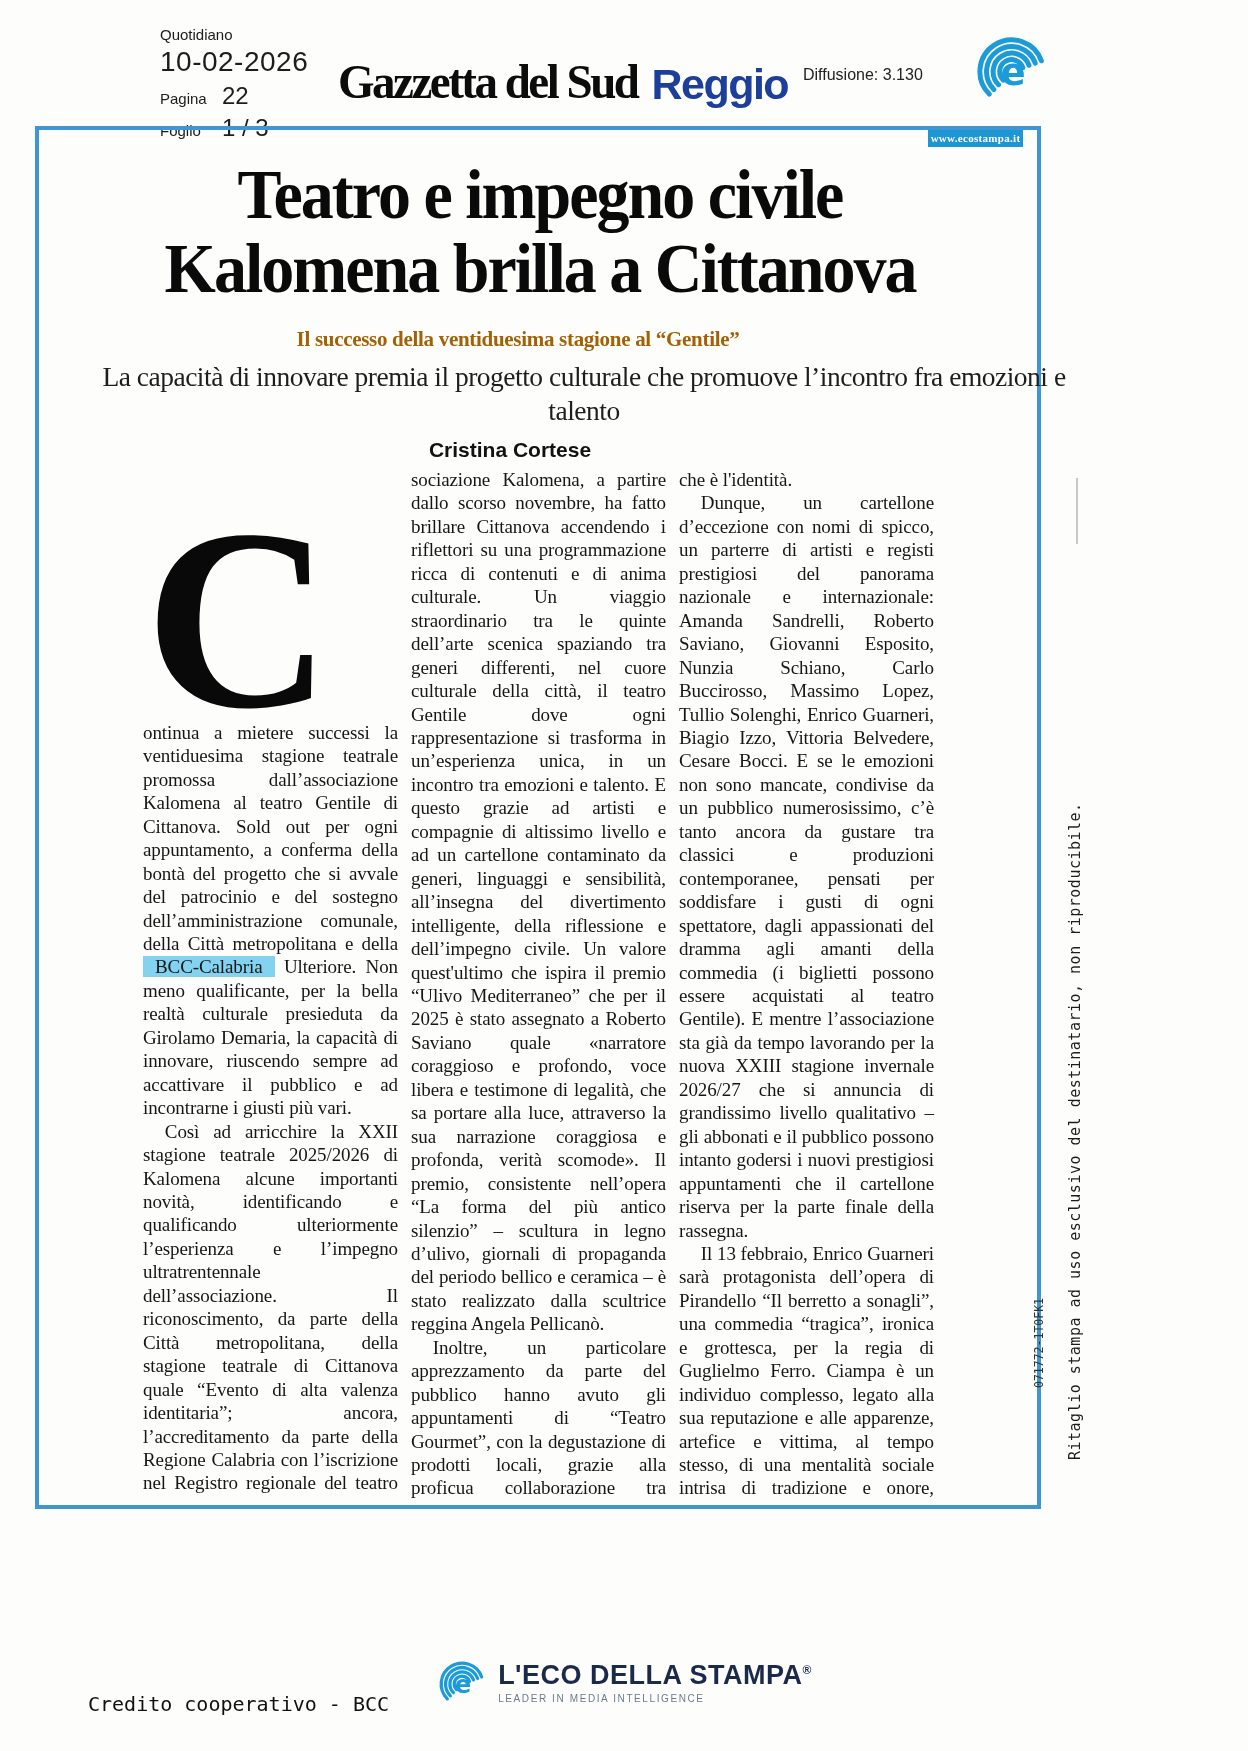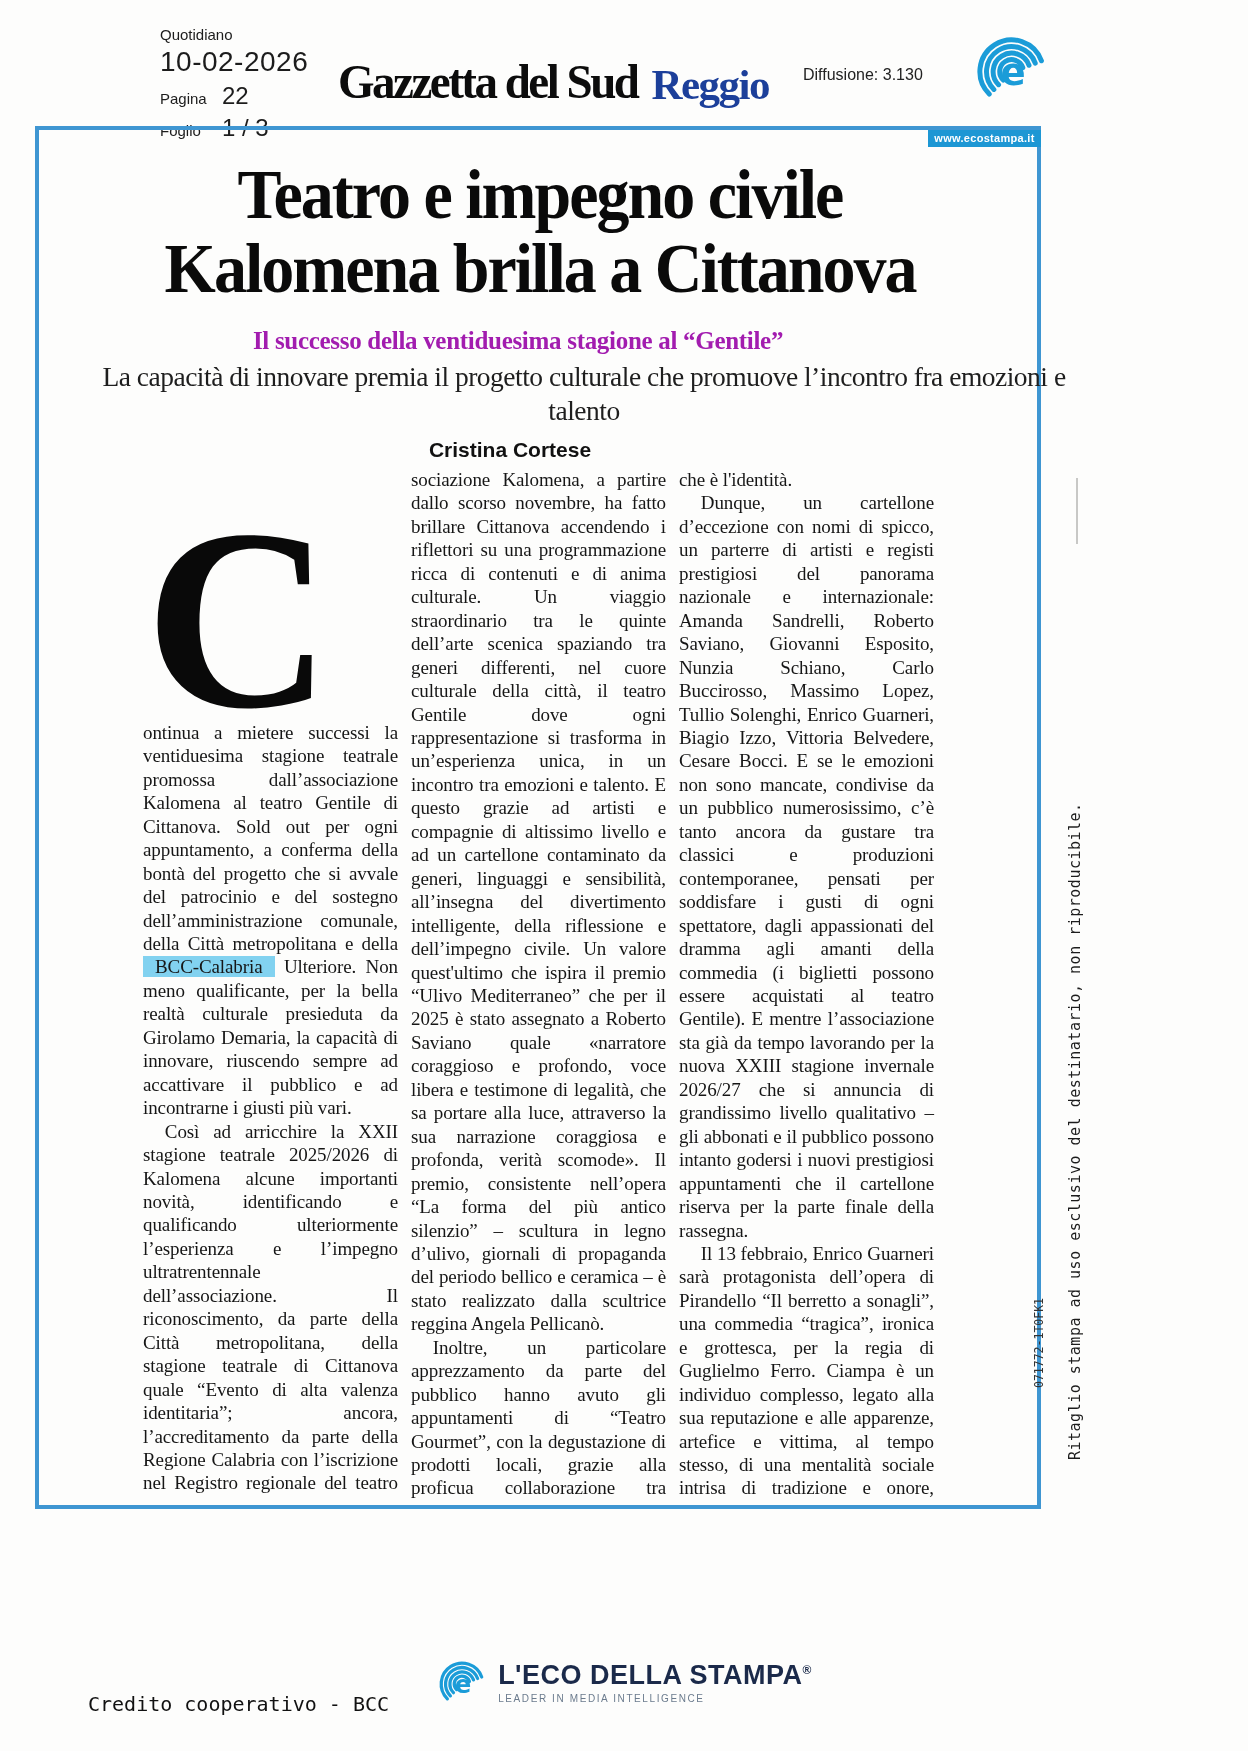--- a/index.html
+++ b/index.html
@@ -11,43 +11,43 @@
   .pubinfo .row{display:flex;align-items:baseline;}
   .lbl-small{font-size:15px;}
   .val-date{font-size:28px;letter-spacing:0.5px;margin-top:3px;}
   .row-pf{margin-top:4px;}
   .row-pf .lbl-small{width:62px;}
   .val-num{font-size:24px;}
 
   .masthead{position:absolute;left:338px;top:56px;display:flex;align-items:baseline;gap:14px;white-space:nowrap;}
   .mast-main{font-family:"Liberation Serif",serif;font-weight:bold;font-size:47px;letter-spacing:-2.5px;
              color:#0c0c0c;transform:scaleY(1.05);transform-origin:left bottom;}
-  .mast-ed{font-family:Liberation Serif, serif;font-weight:bold;font-size:43px;letter-spacing:-1.5px;color:#1c3f9a;}
+  .mast-ed{font-family:Liberation Sans, sans-serif;font-weight:bold;font-size:43px;letter-spacing:-1.5px;color:#1c3f9a;}
 
   .diffusione{position:absolute;left:803px;top:66px;font-family:"Liberation Sans",sans-serif;font-size:16px;color:#222;}
 
   .eco-mark-header{position:absolute;left:972px;top:32px;width:76px;height:76px;}
   .eco-mark-footer{width:50px;height:50px;flex:0 0 auto;}
 
   
   .frame-line{position:absolute;background:#3f96d2;}
   .fl-top{left:35px;top:126px;width:1006px;height:4px;}
   .fl-bottom{left:35px;top:1505px;width:1006px;height:4px;}
   .fl-left{left:35px;top:126px;width:4px;height:1383px;}
   .fl-right{left:1037px;top:126px;width:4px;height:1383px;}
-  .url-tab{position:absolute;left:928px;top:130px;width:113px;height:17px;background:#1d97d4;color:#fff;
-           font-family:Liberation Sans, sans-serif;font-size:11px;font-weight:bold;text-align:center;
+  .url-tab{position:absolute;left:928px;top:130px;width:95px;height:17px;background:#1d97d4;color:#fff;
+           font-family:Liberation Serif, serif;font-size:11px;font-weight:bold;text-align:center;
            line-height:17px;letter-spacing:0.3px;}
   .artifact-line{position:absolute;left:1076px;top:478px;width:2px;height:66px;background:#c8c8c6;}
 
   
   .headline{position:absolute;left:40px;top:158px;width:1000px;text-align:center;font-weight:bold;
             font-size:66px;line-height:1.05;letter-spacing:-2px;color:#0a0a0a;transform:scaleY(1.06);transform-origin:center top;}
   .subhead{position:absolute;left:40px;top:327px;width:956px;text-align:center;font-weight:bold;
-           font-size:25px;color:#a21caf;letter-spacing:-0.3px;}
+           font-size:21px;color:#a16207;letter-spacing:-0.3px;}
   .deck{position:absolute;left:40px;top:360px;width:1000px;text-align:center;font-size:27.5px;
         line-height:1.25;color:#1e1e1e;letter-spacing:-0.5px;padding-left:44px;}
   .byline{position:absolute;left:40px;top:438px;width:940px;text-align:center;
           font-family:"Liberation Sans",sans-serif;font-weight:bold;font-size:21px;color:#111;}
 
   
   .columns{position:absolute;left:143px;top:468px;width:792px;height:1032px;display:flex;gap:13px;overflow:hidden;}
   .col{width:255px;flex:0 0 255px;}
   .body-p{margin:0;font-size:19px;line-height:1.235;text-align:justify;color:#161616;
           letter-spacing:-0.1px;hyphens:auto;-webkit-hyphens:auto;}

